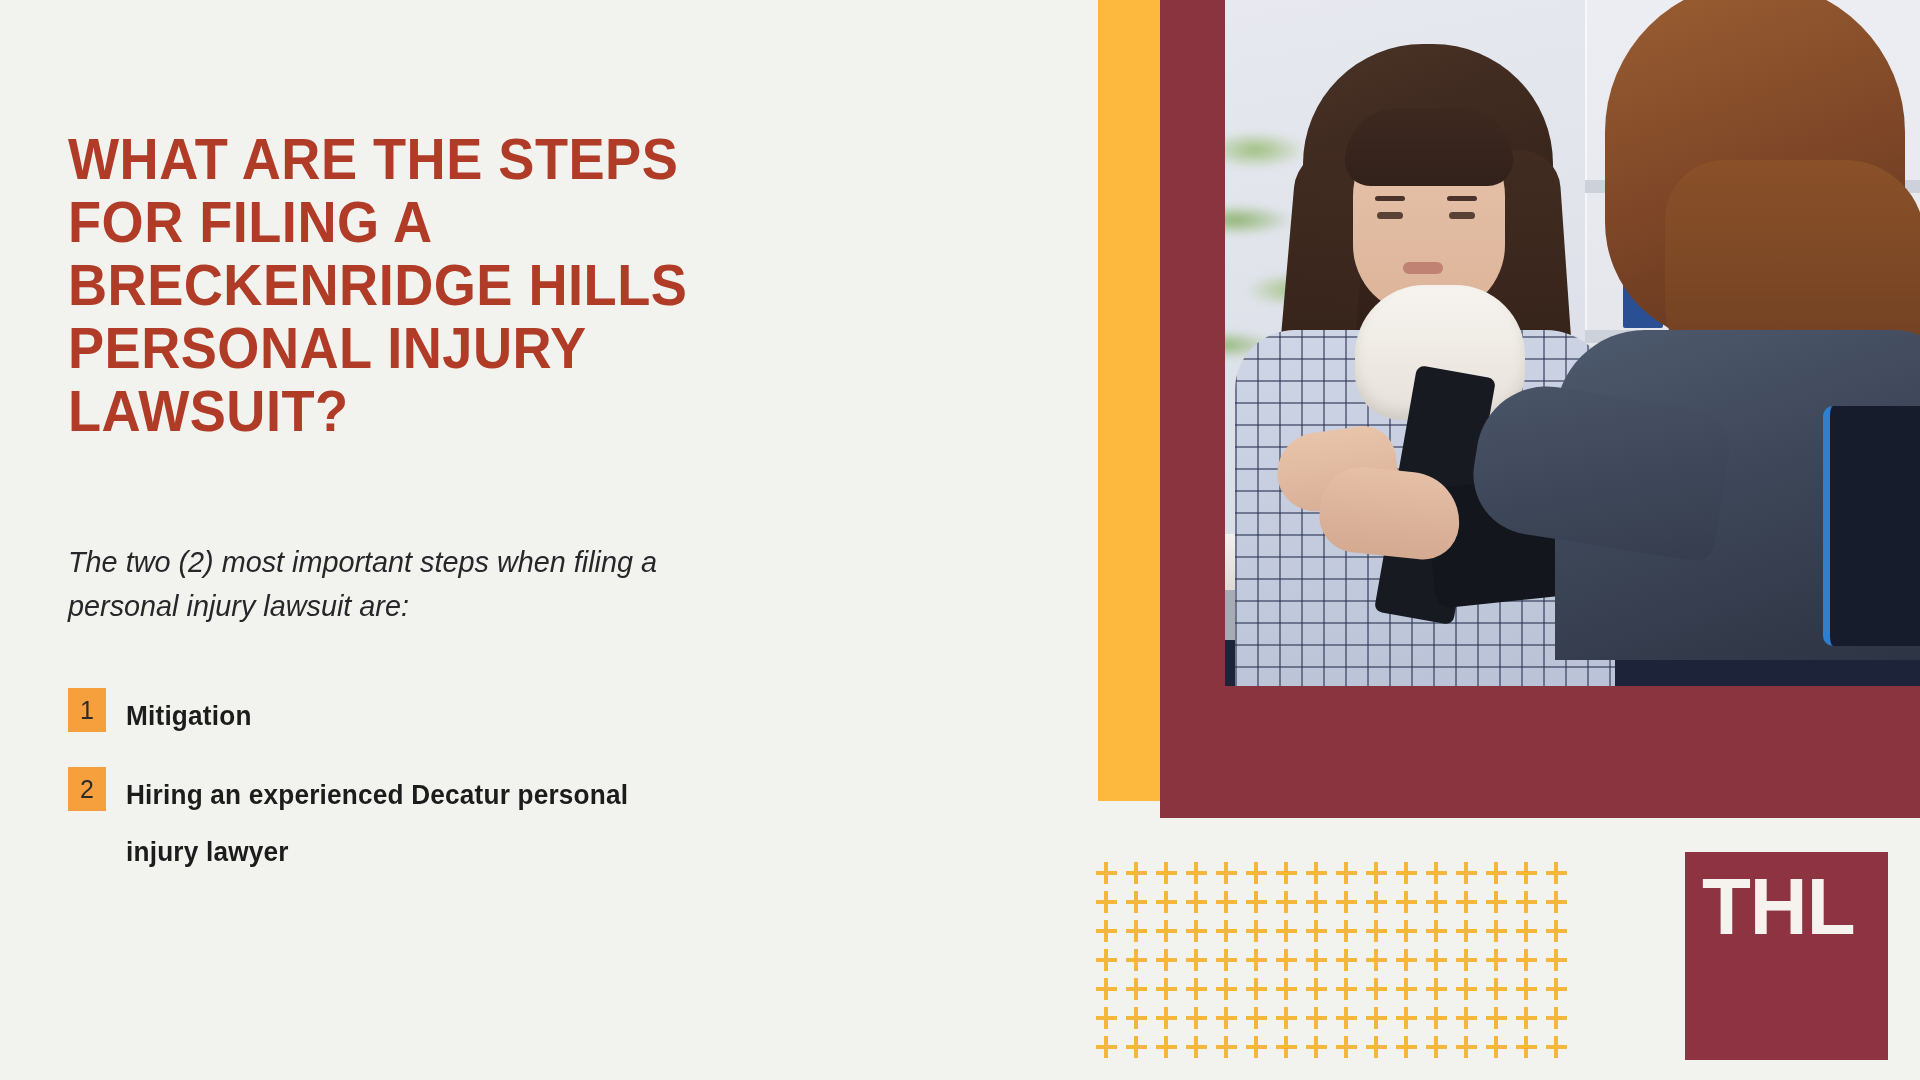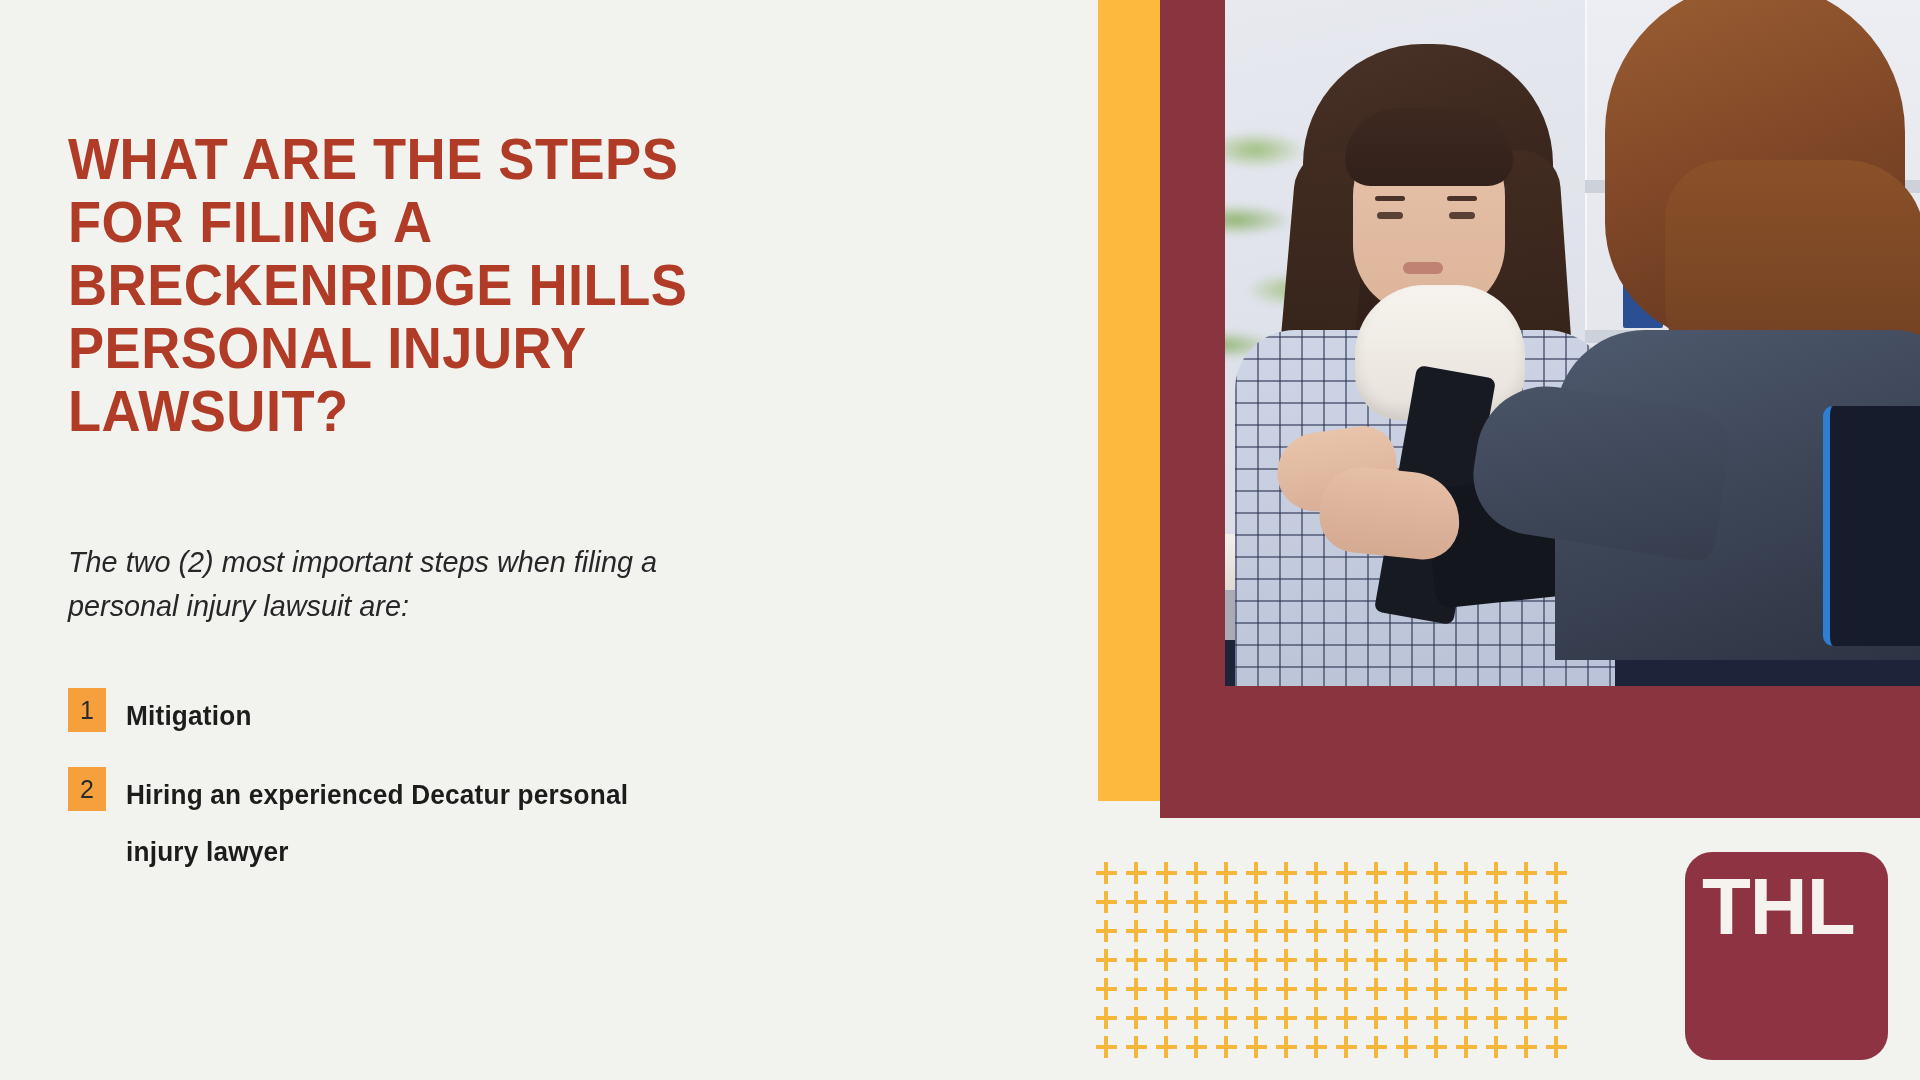--- a/index.html
+++ b/index.html
@@ -292,21 +292,20 @@
   .plus::after  { left: 0;    top: 9px; width: 21px; height: 4px; }
 
   
   .logo {
     position: absolute;
     left: 1685px;
     top: 852px;
     width: 203px;
     height: 208px;
     background: #8e3342;
-    border-radius: 27px;
   }
   .logo-text {
     position: absolute;
     left: 17px;
     top: 12px;
     color: #f6f3ee;
     font-family: "Liberation Sans", sans-serif;
     font-weight: 700;
     font-size: 80px;
     line-height: 86px;

